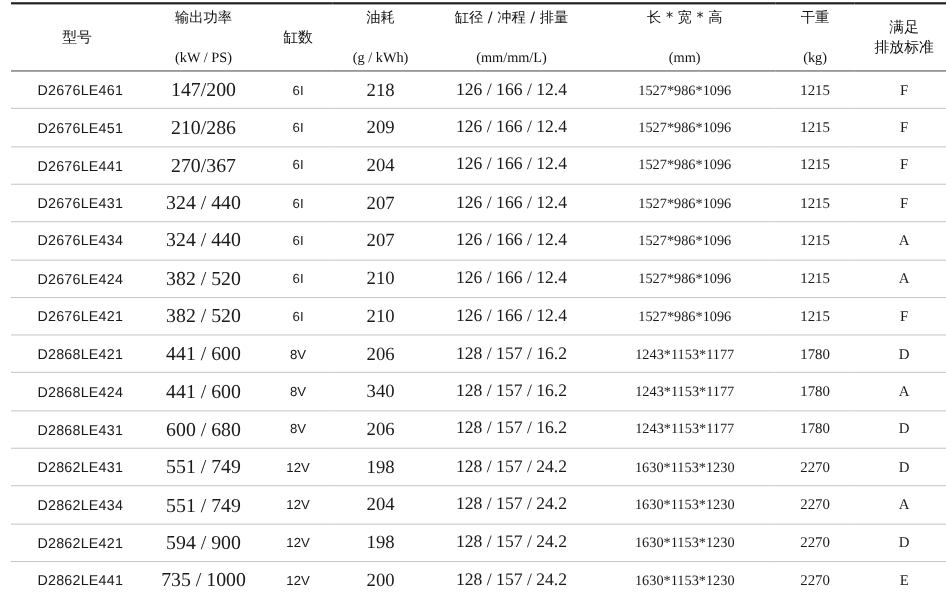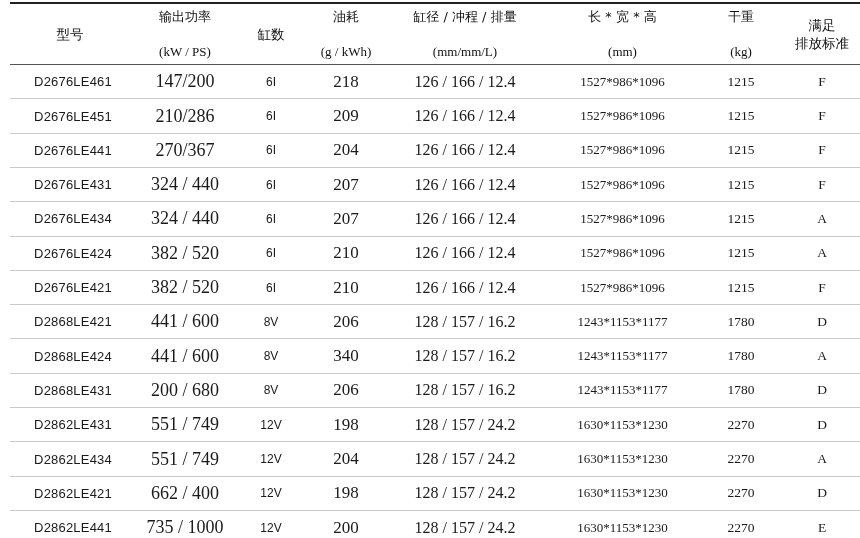--- a/index.html
+++ b/index.html
@@ -216,21 +216,21 @@
           <td class="c-power">441 / 600</td>
           <td class="c-cyl">8V</td>
           <td class="c-fuel">340</td>
           <td class="c-bore">128 / 157 / 16.2</td>
           <td class="c-dims">1243*1153*1177</td>
           <td class="c-weight">1780</td>
           <td class="c-emis">A</td>
         </tr>
         <tr>
           <td class="c-model">D2868LE431</td>
-          <td class="c-power">200 / 680</td>
+          <td class="c-power">600 / 680</td>
           <td class="c-cyl">8V</td>
           <td class="c-fuel">206</td>
           <td class="c-bore">128 / 157 / 16.2</td>
           <td class="c-dims">1243*1153*1177</td>
           <td class="c-weight">1780</td>
           <td class="c-emis">D</td>
         </tr>
         <tr>
           <td class="c-model">D2862LE431</td>
           <td class="c-power">551 / 749</td>
@@ -246,21 +246,21 @@
           <td class="c-power">551 / 749</td>
           <td class="c-cyl">12V</td>
           <td class="c-fuel">204</td>
           <td class="c-bore">128 / 157 / 24.2</td>
           <td class="c-dims">1630*1153*1230</td>
           <td class="c-weight">2270</td>
           <td class="c-emis">A</td>
         </tr>
         <tr>
           <td class="c-model">D2862LE421</td>
-          <td class="c-power">662 / 400</td>
+          <td class="c-power">594 / 900</td>
           <td class="c-cyl">12V</td>
           <td class="c-fuel">198</td>
           <td class="c-bore">128 / 157 / 24.2</td>
           <td class="c-dims">1630*1153*1230</td>
           <td class="c-weight">2270</td>
           <td class="c-emis">D</td>
         </tr>
         <tr>
           <td class="c-model">D2862LE441</td>
           <td class="c-power">735 / 1000</td>

